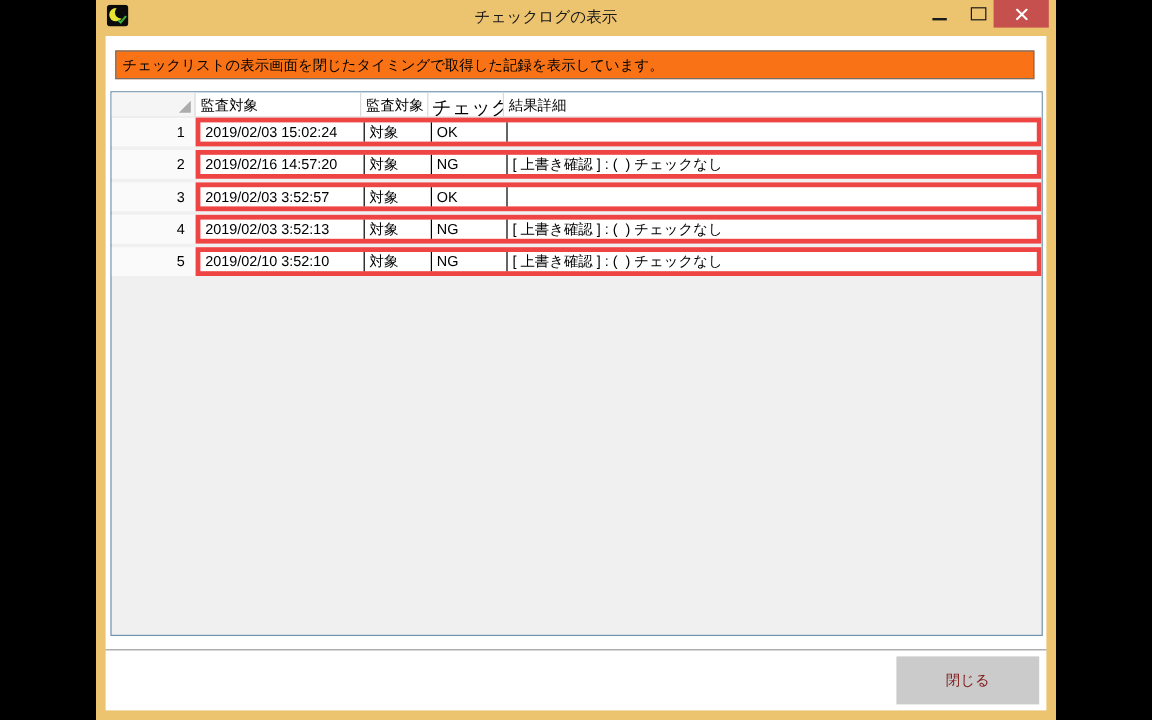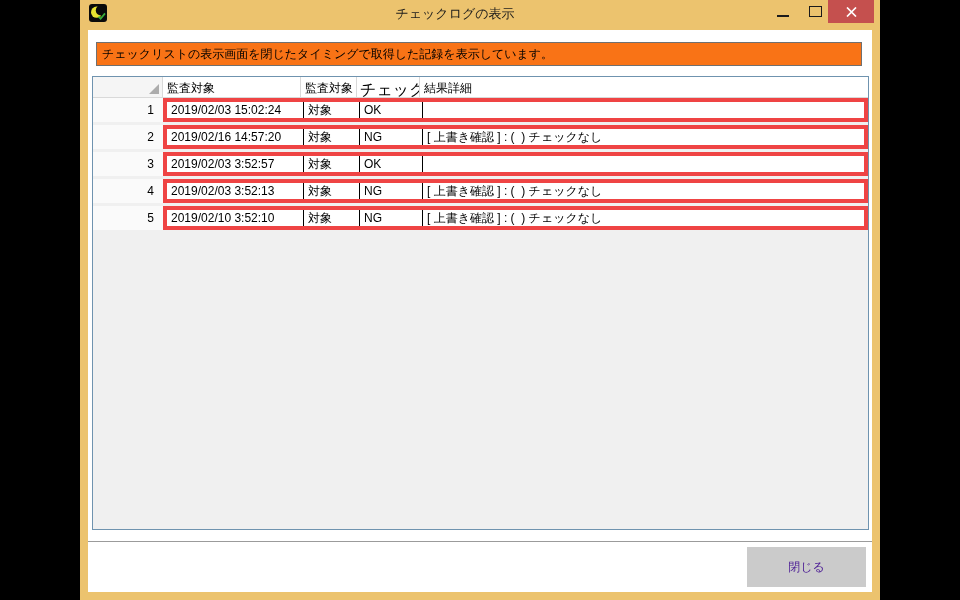--- a/index.html
+++ b/index.html
@@ -82,21 +82,21 @@
   .c-result { width:63px;  border-right:1px solid #000; }
   .c-detail { flex:1; white-space:pre-wrap; }
   
   .divider {
     position:absolute; left:0; top:511px; width:784px; height:1px;
     background:#9B9B9B;
   }
   .close-btn {
     position:absolute; top:517px; right:6px; width:119px; height:40px;
     background:#CBCBCB; border:0; font-family:inherit; font-size:12px;
-    color:#4c1d95; display:flex; align-items:center; justify-content:center;
+    color:#7f1d1d; display:flex; align-items:center; justify-content:center;
     cursor:default;
     text-align:center;
   }
 </style>
 </head>
 <body>
 
 <div class="window">
 
   <div class="titlebar">

